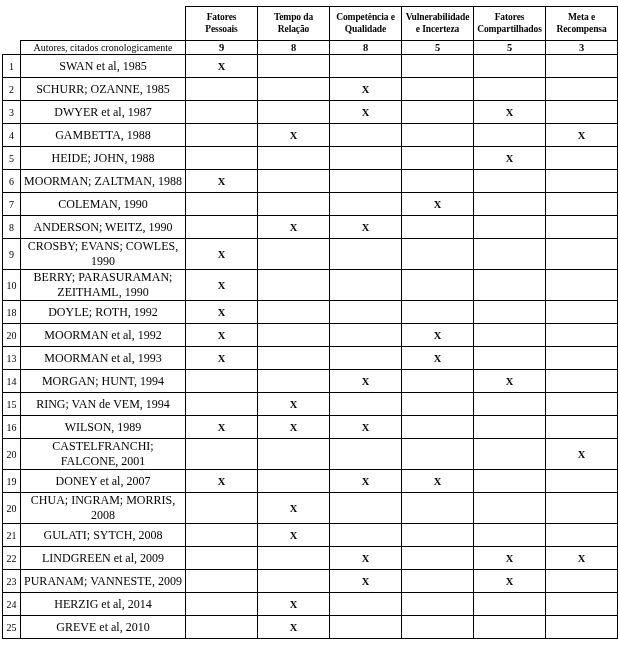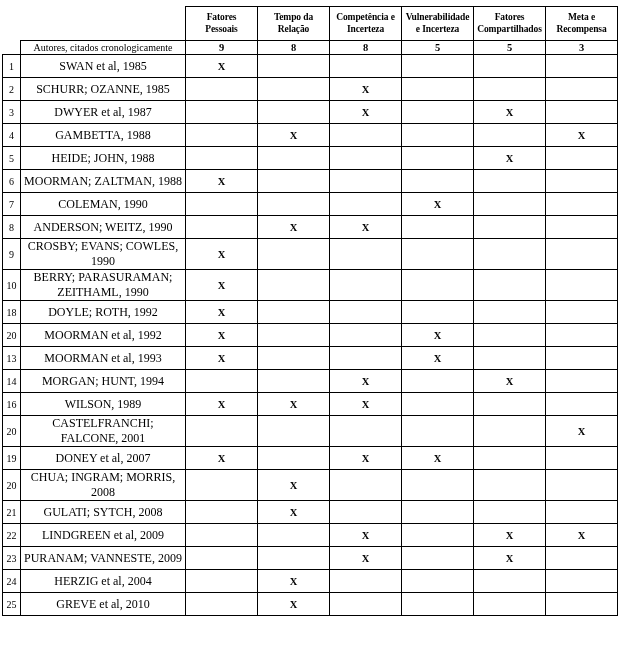--- a/index.html
+++ b/index.html
@@ -66,21 +66,21 @@
     <col style="width:72px">
   </colgroup>
   <thead>
     <tr class="factors-row">
       <td class="corner" colspan="2"></td>
       <th class="colhead">Fatores
 Pessoais</th>
       <th class="colhead">Tempo da
 Relação</th>
       <th class="colhead">Competência e
-Incerteza</th>
+Qualidade</th>
       <th class="colhead">Vulnerabilidade
 e Incerteza</th>
       <th class="colhead">Fatores
 Compartilhados</th>
       <th class="colhead">Meta e
 Recompensa</th>
     </tr>
     <tr class="counts-row">
       <td class="corner-num"></td>
       <th class="autores-head">Autores, citados cronologicamente</th>
@@ -241,20 +241,30 @@
     <td class="num">14</td>
     <td class="author">MORGAN; HUNT, 1994</td>
     <td class="mark"></td>
     <td class="mark"></td>
     <td class="mark">X</td>
     <td class="mark"></td>
     <td class="mark">X</td>
     <td class="mark"></td>
   </tr>
 
+  <tr>
+    <td class="num">15</td>
+    <td class="author">RING; VAN de VEM, 1994</td>
+    <td class="mark"></td>
+    <td class="mark">X</td>
+    <td class="mark"></td>
+    <td class="mark"></td>
+    <td class="mark"></td>
+    <td class="mark"></td>
+  </tr>
 
   <tr>
     <td class="num">16</td>
     <td class="author">WILSON, 1989</td>
     <td class="mark">X</td>
     <td class="mark">X</td>
     <td class="mark">X</td>
     <td class="mark"></td>
     <td class="mark"></td>
     <td class="mark"></td>
@@ -322,21 +332,21 @@
     <td class="mark"></td>
     <td class="mark"></td>
     <td class="mark">X</td>
     <td class="mark"></td>
     <td class="mark">X</td>
     <td class="mark"></td>
   </tr>
 
   <tr>
     <td class="num">24</td>
-    <td class="author">HERZIG et al, 2004</td>
+    <td class="author">HERZIG et al, 2014</td>
     <td class="mark"></td>
     <td class="mark">X</td>
     <td class="mark"></td>
     <td class="mark"></td>
     <td class="mark"></td>
     <td class="mark"></td>
   </tr>
 
   <tr>
     <td class="num">25</td>

